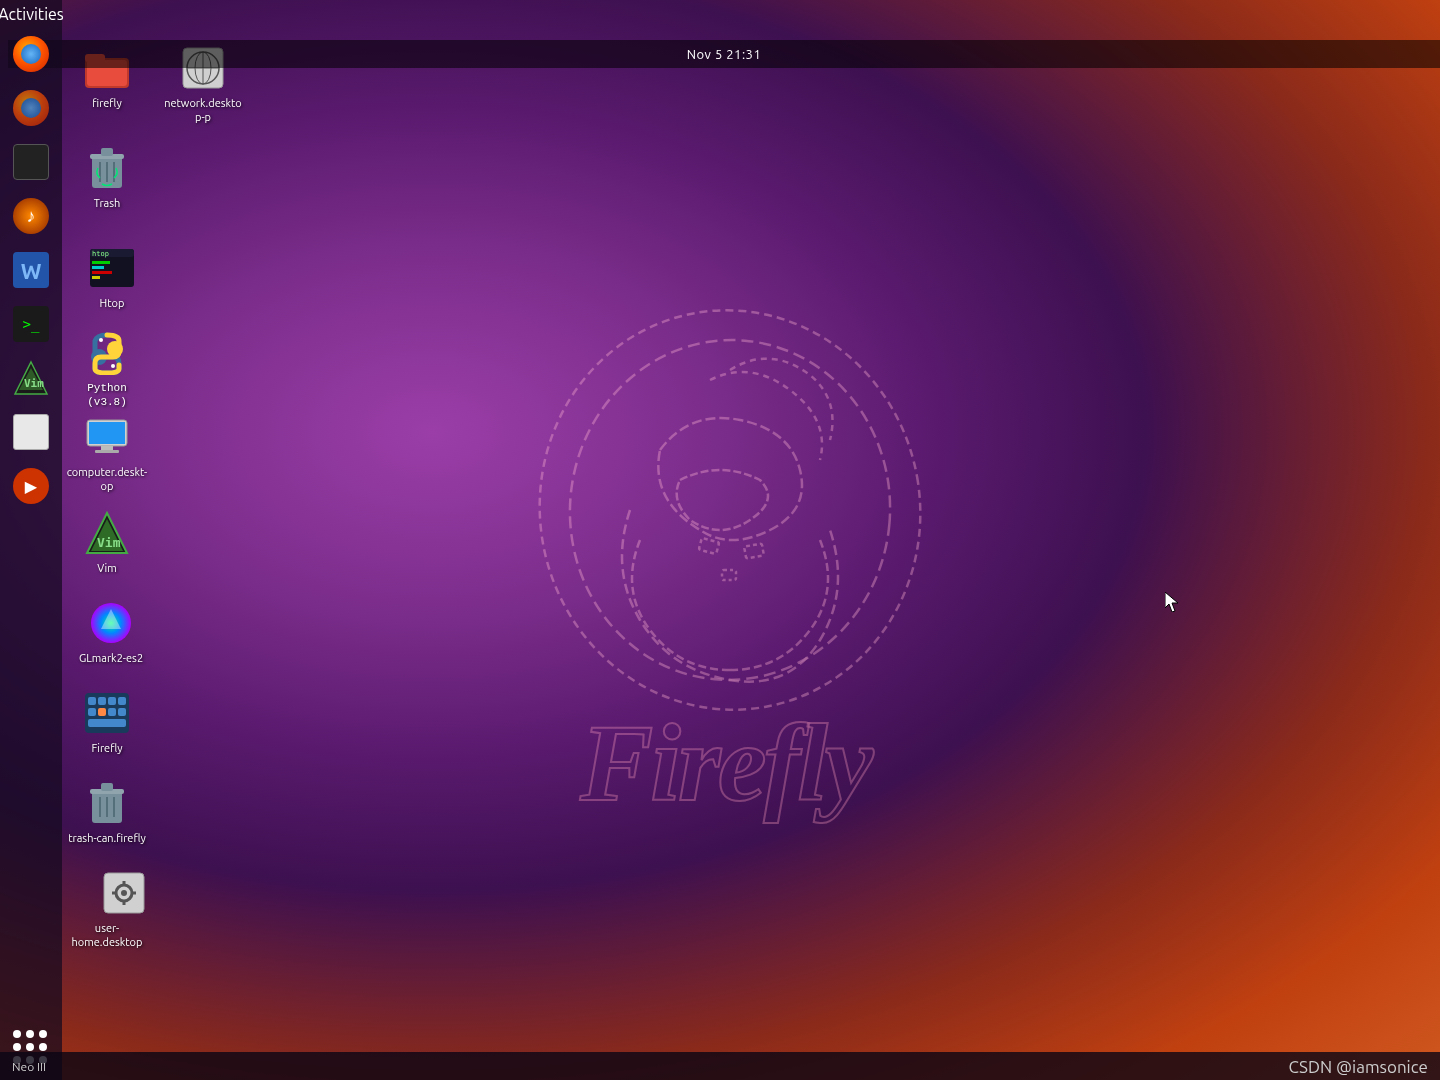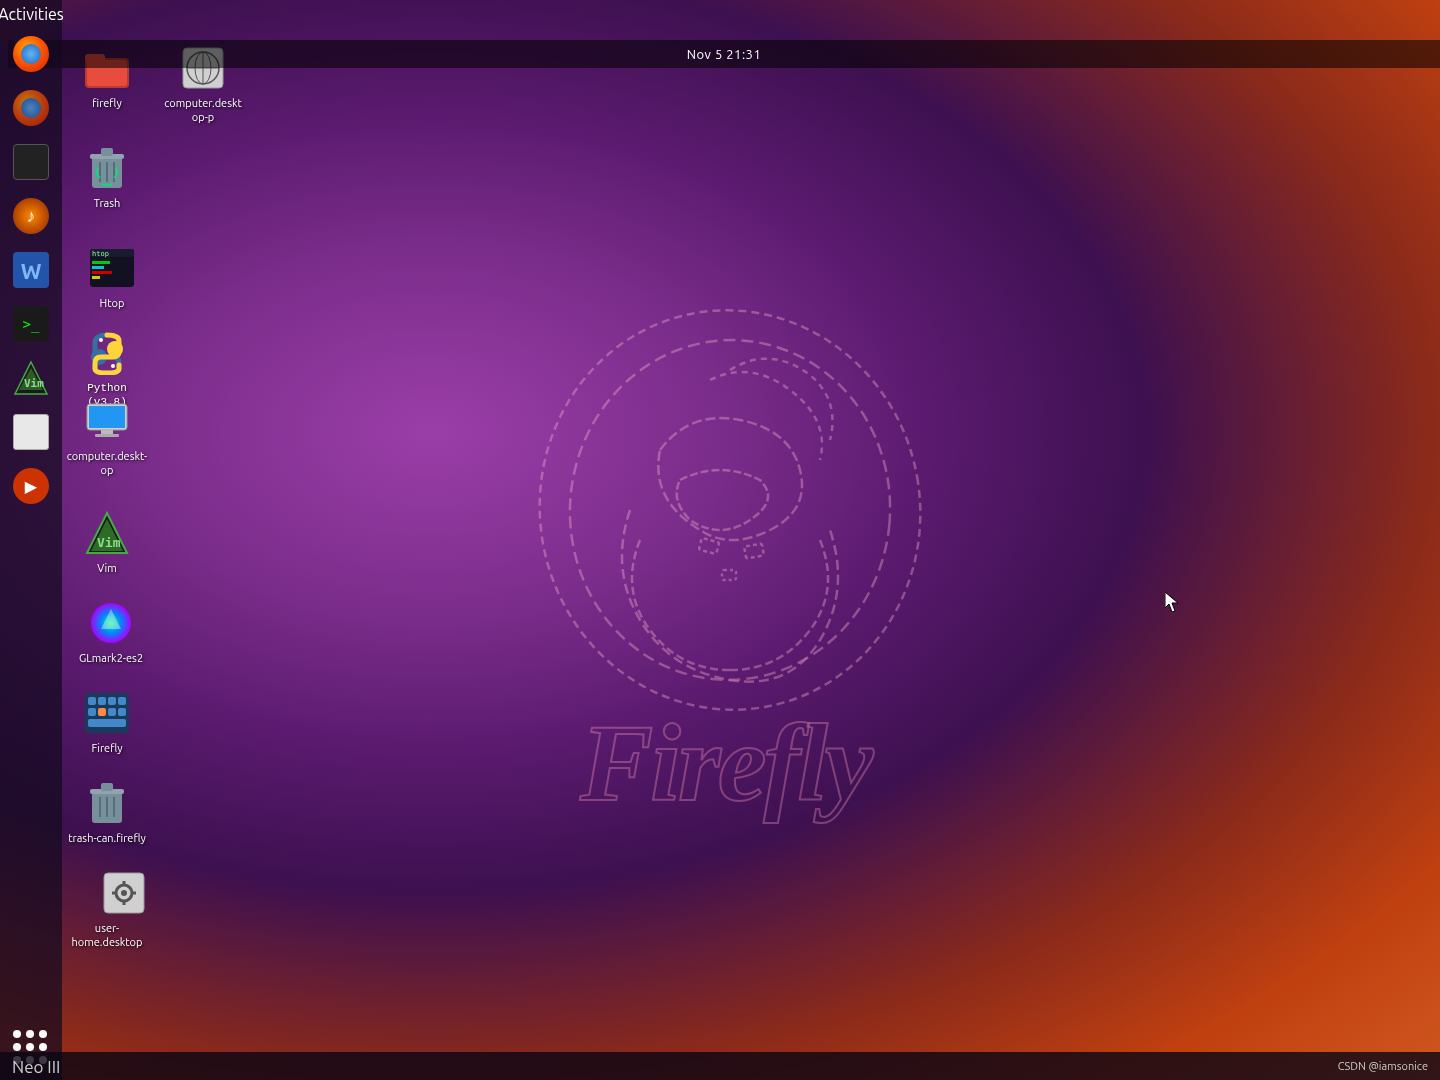--- a/index.html
+++ b/index.html
@@ -160,26 +160,26 @@
       background: rgba(10,5,20,0.80);
       display: flex;
       align-items: center;
       justify-content: space-between;
       padding: 0 12px;
       z-index: 100;
     }
 
     #taskbar-left {
       color: #cccccc;
-      font-size: 17px;
+      font-size: 12px;
     }
 
     #taskbar-right {
       color: #cccccc;
-      font-size: 11px;
+      font-size: 17px;
     }
 
     
     .dock-firefox {
       width: 36px; height: 36px;
       border-radius: 50%;
       background: radial-gradient(circle at 40% 35%, #ffaa00 0%, #ff5500 45%, #cc2200 100%);
       position: relative;
     }
     .dock-firefox::after {
@@ -371,21 +371,21 @@
   <div class="desktop-icon" style="position:absolute;top:10px;left:96px;">
     <div class="icon-img">
       <svg width="44" height="44" viewBox="0 0 44 44">
         <rect x="2" y="2" width="40" height="40" rx="4" fill="#d0d0d0" stroke="#999" stroke-width="1"></rect>
         <circle cx="22" cy="22" r="16" fill="none" stroke="#555" stroke-width="1.5"></circle>
         <line x1="22" y1="6" x2="22" y2="38" stroke="#555" stroke-width="1"></line>
         <line x1="6" y1="22" x2="38" y2="22" stroke="#555" stroke-width="1"></line>
         <ellipse cx="22" cy="22" rx="8" ry="16" fill="none" stroke="#555" stroke-width="1"></ellipse>
       </svg>
     </div>
-    <span class="icon-label">computer.desktop-p</span>
+    <span class="icon-label">network.desktop-p</span>
   </div>
 
   <div class="desktop-icon" style="position:absolute;top:110px;left:0;">
     <div class="icon-img">
       <svg width="38" height="44" viewBox="0 0 38 44">
         <rect x="4" y="10" width="30" height="32" rx="3" fill="#78909c"></rect>
         <rect x="2" y="8" width="34" height="5" rx="2" fill="#90a4ae"></rect>
         <rect x="13" y="2" width="12" height="8" rx="2" fill="#78909c"></rect>
         <line x1="12" y1="16" x2="12" y2="36" stroke="#546e7a" stroke-width="2"></line>
         <line x1="19" y1="16" x2="19" y2="36" stroke="#546e7a" stroke-width="2"></line>
@@ -423,21 +423,21 @@
         <circle cx="14" cy="26" r="8" fill="#3670A0"></circle>
         <circle cx="30" cy="18" r="8" fill="#FFD43B"></circle>
         <path d="M 22 4 Q 34 4 34 10 L 34 20 Q 34 26 28 26 L 16 26 Q 10 26 10 32 L 10 38 Q 10 42 22 42 Q 34 42 34 38 L 34 34" fill="none" stroke="#FFD43B" stroke-width="5" stroke-linecap="round"></path>
         <circle cx="16" cy="9" r="2" fill="white"></circle>
         <circle cx="28" cy="35" r="2" fill="white"></circle>
       </svg>
     </div>
     <span class="icon-label">Python (v3.8)</span>
   </div>
 
-  <div class="desktop-icon" style="position:absolute;top:363px;left:0;">
+  <div class="desktop-icon" style="position:absolute;top:379px;left:0;">
     <div class="icon-img">
       <svg width="44" height="38" viewBox="0 0 44 38">
         <rect x="2" y="2" width="40" height="26" rx="3" fill="#d0d0d0" stroke="#999" stroke-width="1"></rect>
         <rect x="4" y="4" width="36" height="22" fill="#2196F3"></rect>
         <rect x="16" y="28" width="12" height="4" fill="#bbb"></rect>
         <rect x="10" y="32" width="24" height="3" rx="1" fill="#aaa"></rect>
       </svg>
     </div>
     <span class="icon-label">computer.deskt-op</span>
   </div>

